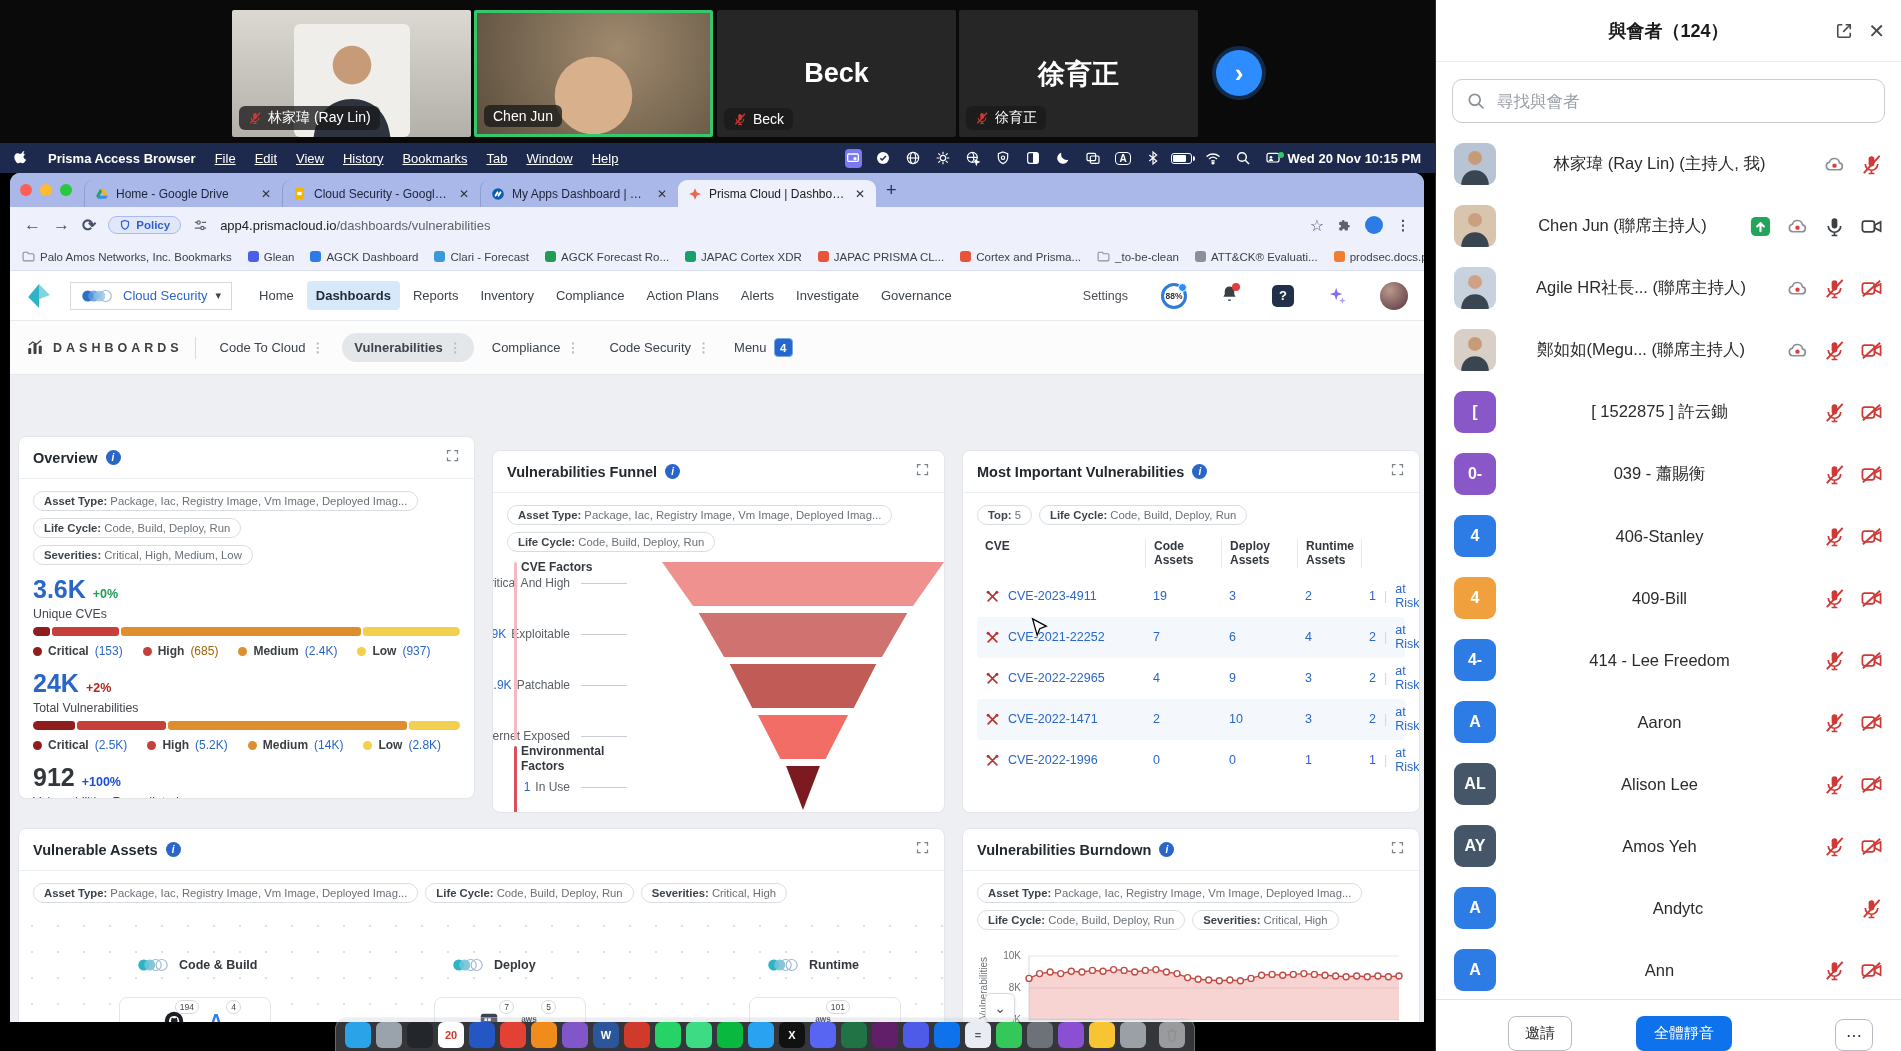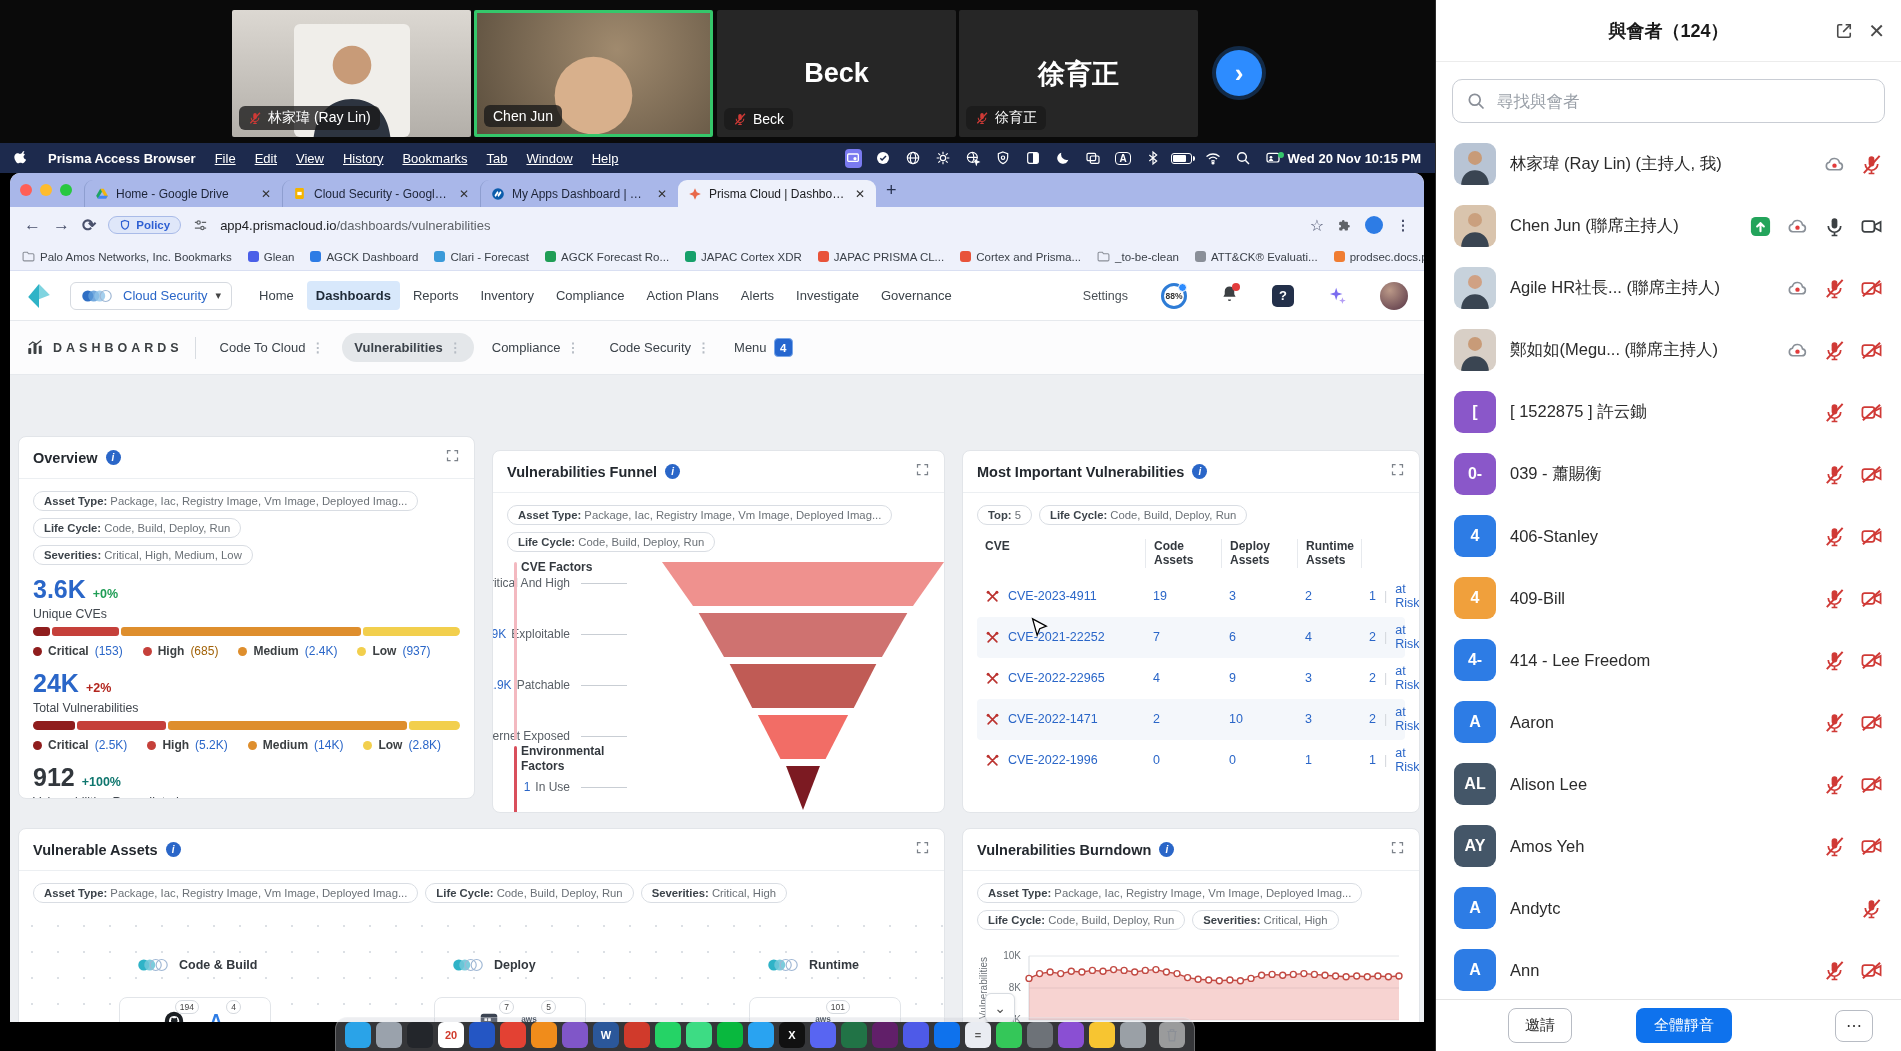--- a/index.html
+++ b/index.html
@@ -45,21 +45,21 @@
   .urltext .path{color:#5f6368;}
   .tb-right{margin-left:auto;display:flex;align-items:center;gap:13px;color:#49506b;font-size:14px;}
   .bluecirc{width:18px;height:18px;border-radius:50%;background:#2d7ce5;}
   .bookmarks{height:28px;background:#eef1fb;border-bottom:1px solid #d9dff2;display:flex;align-items:center;gap:16px;padding:0 12px;font-size:11.5px;color:#3b4149;white-space:nowrap;overflow:hidden;}
   .bm{display:flex;align-items:center;gap:5px;}
   .bm .ic{width:11px;height:11px;border-radius:3px;flex:0 0 11px;}
 
   
   .prismanav{height:50px;background:#fff;border-bottom:1px solid #e6e9ed;display:flex;align-items:center;padding:0 16px;gap:18px;}
   .plogo{width:26px;height:26px;}
-  .product-pill{display:flex;align-items:center;gap:8px;border:1px solid #d6dae0;border-radius:6px;padding:5px 10px;}
+  .product-pill{display:flex;align-items:center;gap:8px;border:1px solid #d6dae0;border-radius:0;padding:5px 10px;}
   .product-pill .pname{color:#2a66c8;font-size:13px;}
   .product-pill .chev{color:#444;font-size:11px;}
   .pnav{display:flex;align-items:center;gap:4px;}
   .pnav a{font-size:13px;color:#3c434a;text-decoration:none;padding:7px 9px;border-radius:4px;white-space:nowrap;}
   .pnav a.active{background:#d8e8fb;font-weight:bold;color:#1f2a37;}
   .prisma-right{margin-left:auto;display:flex;align-items:center;gap:33px;}
   .settings-lbl{font-size:12.5px;color:#4a5056;}
   .ring{width:26px;height:26px;border-radius:50%;border:3px solid #2e7cd6;display:flex;align-items:center;justify-content:center;font-size:8.5px;font-weight:bold;color:#333;position:relative;}
   .ring .dot{position:absolute;right:-3px;top:-3px;width:9px;height:9px;border-radius:50%;background:#2d8cff;border:1.5px solid #fff;}
   .bell{position:relative;}
@@ -135,28 +135,28 @@
   
   .panel{position:absolute;left:1435px;top:0;width:466px;height:1051px;background:#fff;display:flex;flex-direction:column;border-left:1px solid #2a2a2a;}
   .p-head{height:62px;display:flex;align-items:center;justify-content:center;position:relative;border-bottom:1px solid #ececec;}
   .p-title{font-size:18px;font-weight:bold;color:#1a1a1a;}
   .p-hicons{position:absolute;right:16px;top:0;height:100%;display:flex;align-items:center;gap:14px;color:#4a4a4a;}
   .p-hicons svg{width:20px;height:20px;}
   .p-hicons .x{font-size:20px;}
   .p-search{margin:17px 16px 4px;height:44px;border:1.5px solid #c9cdd4;border-radius:10px;display:flex;align-items:center;gap:9px;padding:0 13px;}
   .p-search input{border:none;outline:none;font-size:16.5px;flex:1;color:#333;background:transparent;}
   .p-search input::placeholder{color:#9aa0a8;}
-  .p-list{flex:1;overflow:hidden;padding-top:6px;}
+  .p-list{flex:1;overflow:hidden;padding-top:6px;text-align:center;}
   .prow{height:62px;display:flex;align-items:center;padding:0 18px;gap:14px;}
   .pav{width:42px;height:42px;border-radius:9px;flex:0 0 42px;display:flex;align-items:center;justify-content:center;color:#fff;font-size:16px;font-weight:bold;overflow:hidden;}
   .pname{font-size:16.5px;color:#2b2b2b;white-space:nowrap;overflow:hidden;text-overflow:ellipsis;flex:1;}
   .picons{display:flex;align-items:center;gap:14px;}
   .picons svg{width:23px;height:23px;}
   .sharebadge{width:22px;height:22px;}
-  .p-foot{height:52px;border-top:1px solid #e4e4e4;display:flex;align-items:center;padding:0 30px;gap:0;position:relative;}
+  .p-foot{height:52px;border-top:1px solid #e4e4e4;display:flex;align-items:flex-end;padding:0 30px;gap:0;position:relative;}
   .btn-invite{border:1px solid #b8bcc4;background:#fff;border-radius:8px;padding:7px 16px;font-size:15px;color:#333;margin-left:42px;}
   .btn-mute{background:#0e72ed;border:none;border-radius:8px;padding:8px 18px;font-size:15px;color:#fff;margin-left:64px;}
   .btn-more{border:1px solid #b8bcc4;background:#fff;border-radius:8px;width:38px;height:32px;font-size:16px;color:#333;position:absolute;right:28px;}
 
   .cursor{position:absolute;left:1028px;top:617px;width:22px;height:22px;z-index:50;}
 </style>
 </head>
 <body>
 
 <div id="root">
@@ -614,21 +614,21 @@
                   <span style="color:#2a66c8">(14K)</span>
                 </span>
                 <span class="li">
                   <span class="dot" style="background:#f2cf4d"></span>
                   <span class="nm">Low</span>
                   <span style="color:#2a66c8">(2.8K)</span>
                 </span>
               </div>
             </div>
             <div class="metric">
-              <div><span class="mval" style="color: rgb(50, 55, 61);">912</span><span class="mtrend" style="color: #0f766e;">+100%</span></div>
+              <div><span class="mval" style="color: rgb(50, 55, 61);">912</span><span class="mtrend" style="color: #1d4ed8;">+100%</span></div>
               <div class="mlabel">Vulnerabilities Remediated</div>
             </div>
           </div>
         </div>
       <div class="card" id="card-funnel" style="left:482px;top:75px;width:453px;height:363px;">
           <div class="card-h">
             <span class="ttl">Vulnerabilities Funnel</span>
             <span class="info-i">i</span>
             <span class="expand"><svg width="15" height="15" viewBox="0 0 24 24" fill="none" stroke="#7c828a" stroke-width="2">
                 <path d="M4 9V4h5M15 4h5v5M20 15v5h-5M9 20H4v-5"></path>

